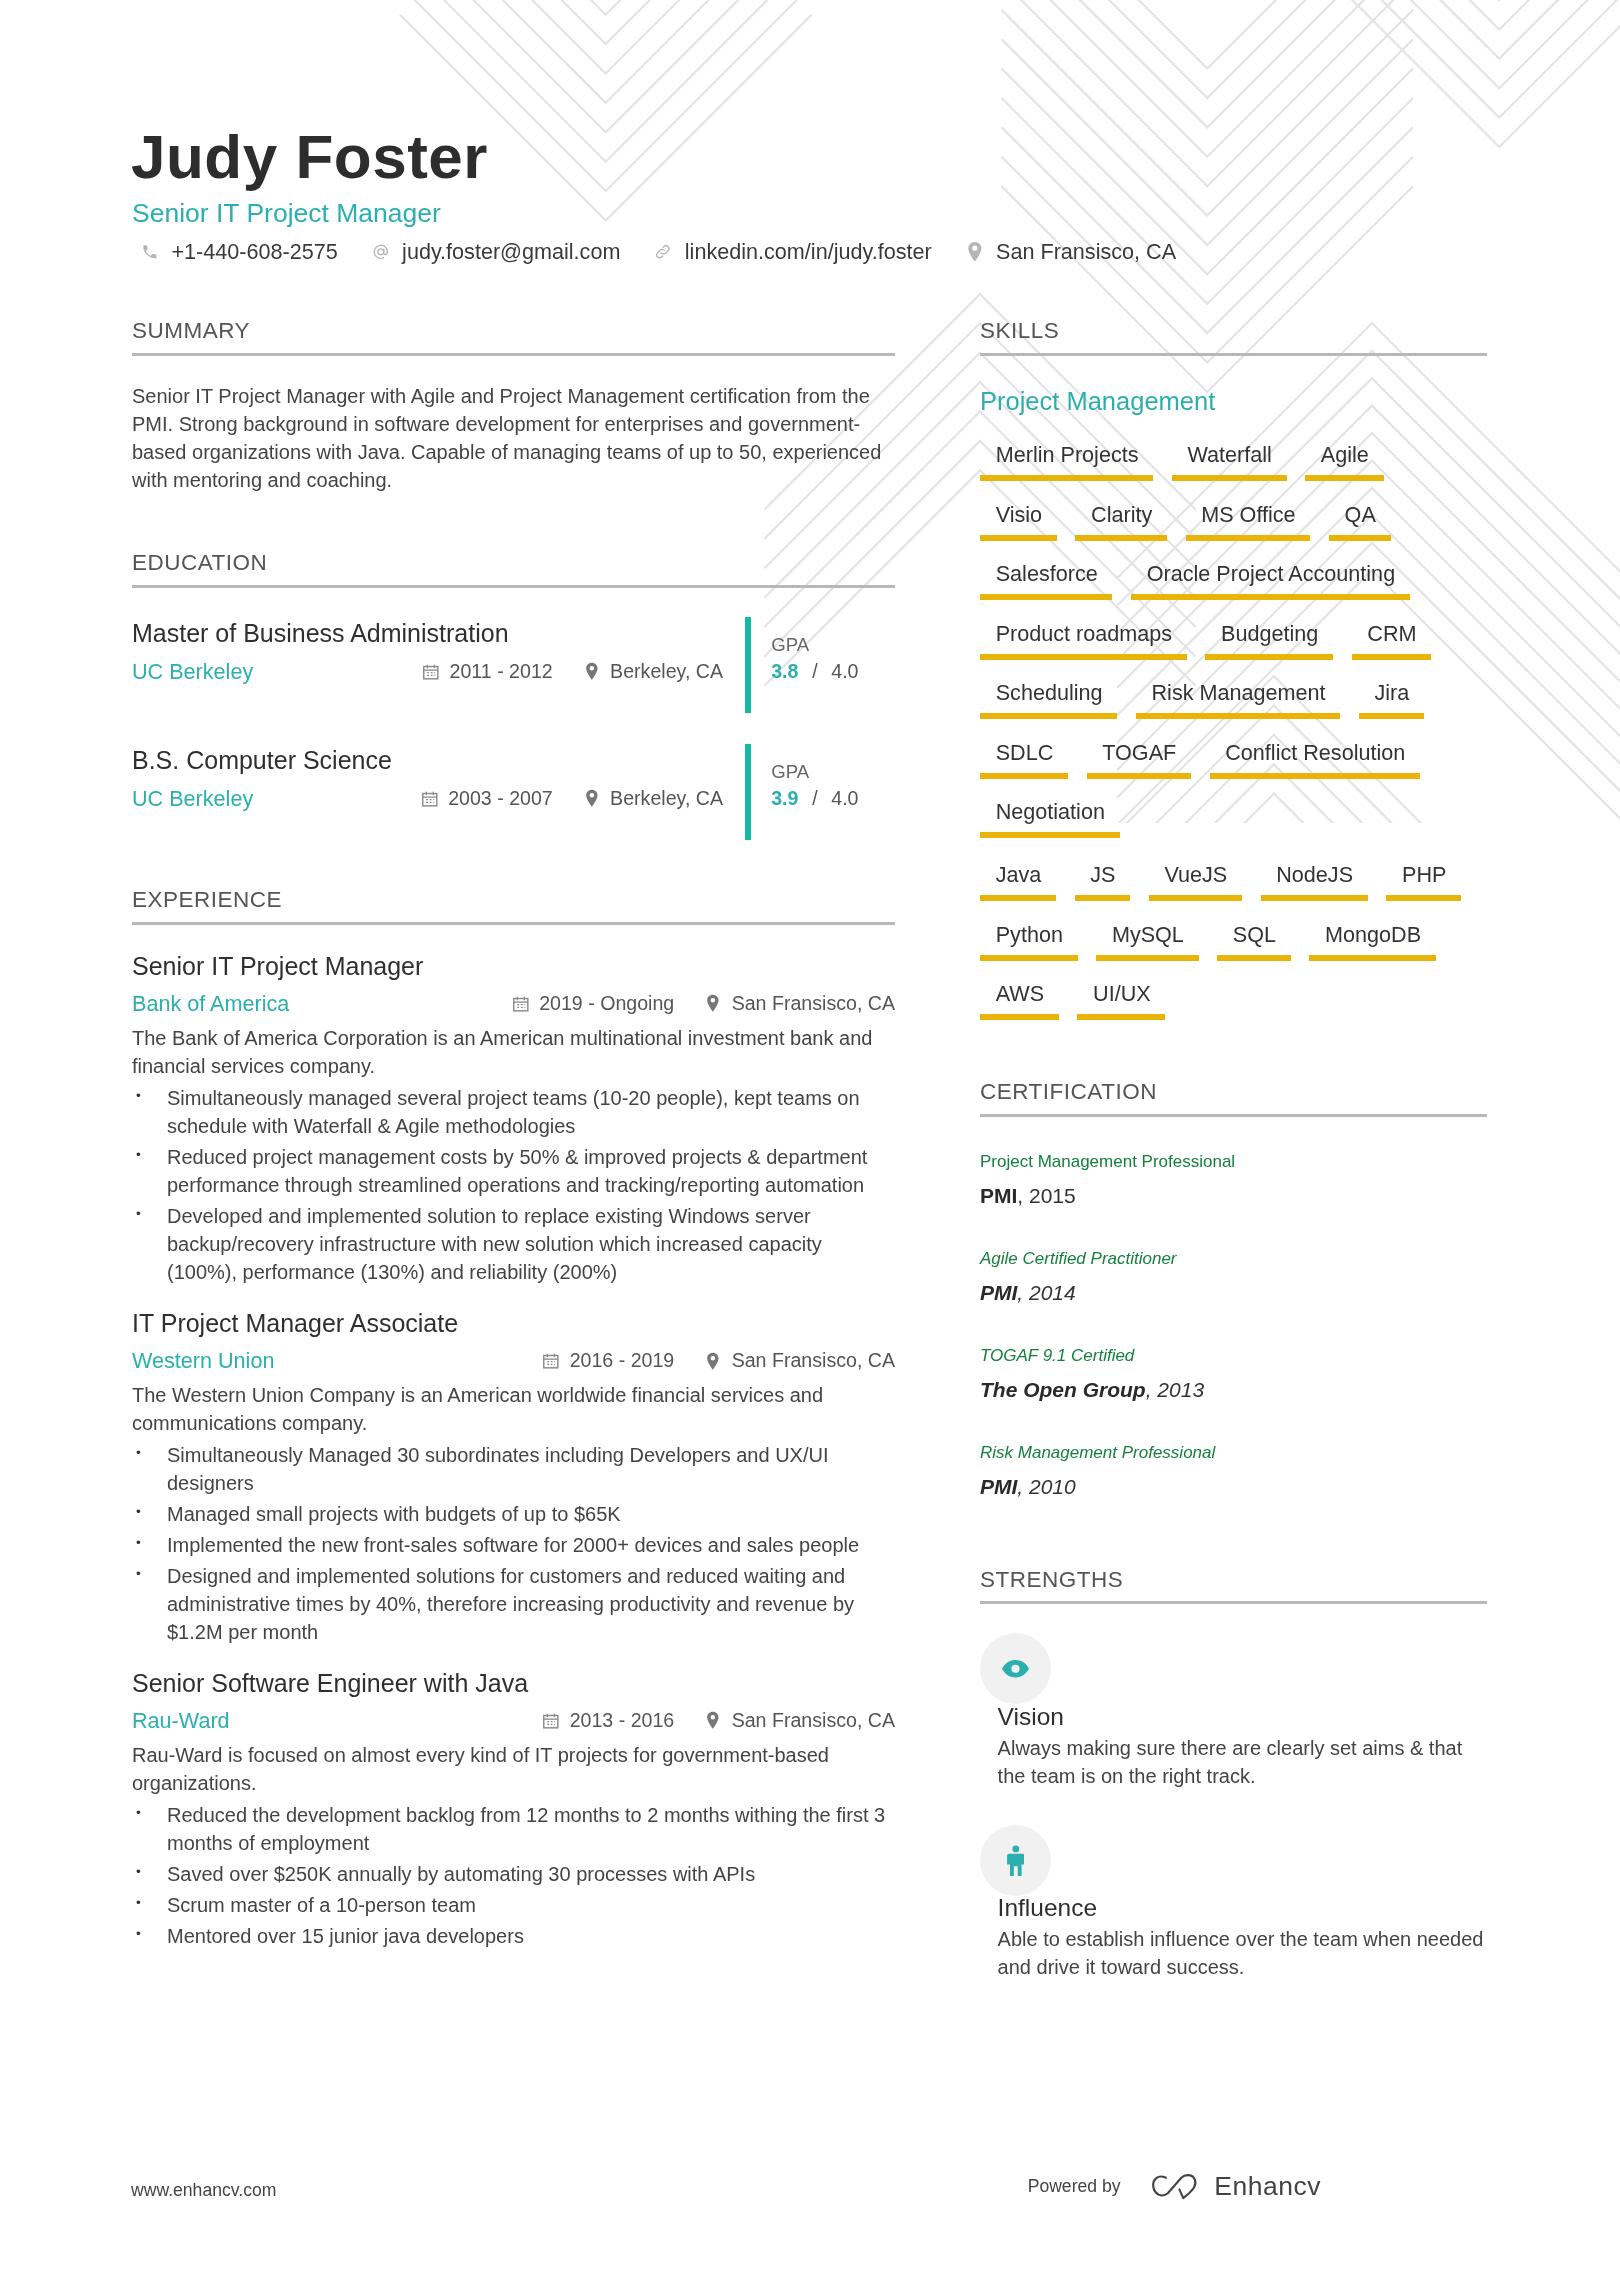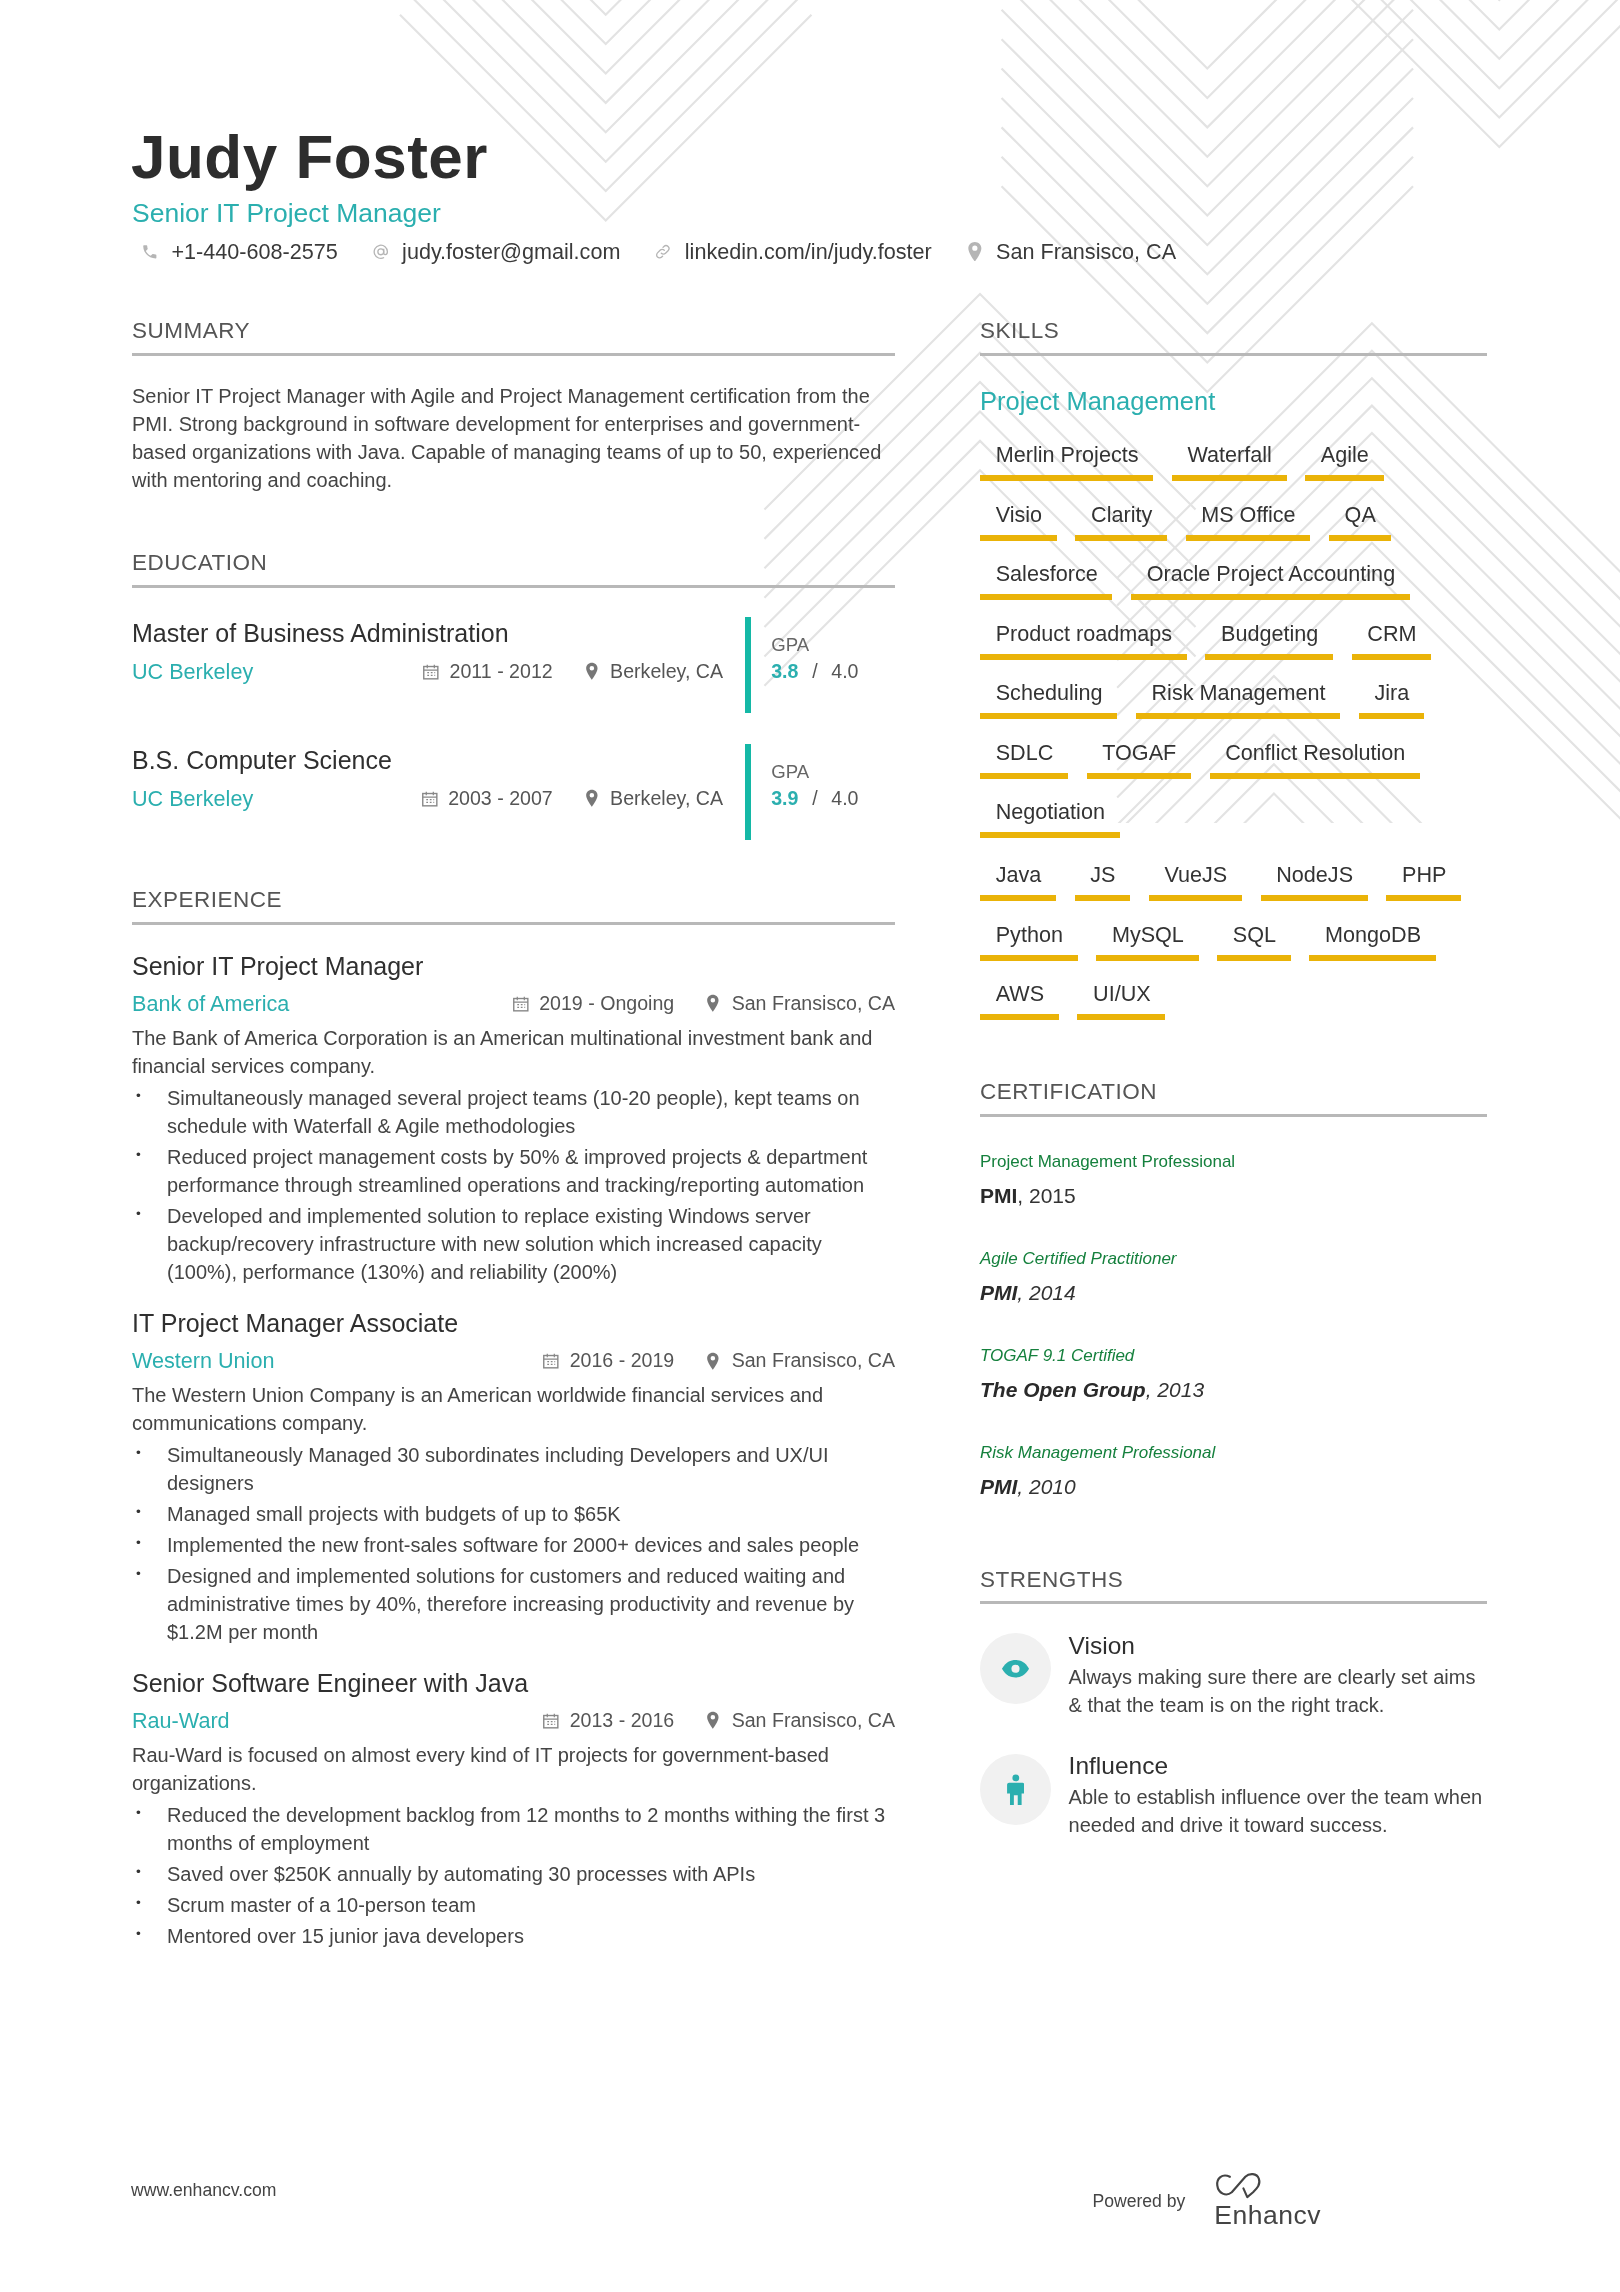--- a/index.html
+++ b/index.html
@@ -55,31 +55,31 @@
   .tag { font-size: 21.6px; color: #333333; padding: 4.9px 14.7px 5.9px 15.7px; border-bottom: 6px solid #eab308; margin-right: 18.6px; margin-top: 13.7px; line-height: 29px; }
 
   .cert-section { margin-top: 57px; }
   .cert-item { margin-top: 29px; }
   .cert-item + .cert-item { margin-top: 33px; font-style: italic; }
   .cert-title { font-size: 17px; color: #15803d; line-height: 31px; }
   .cert-issuer { font-size: 21px; color: #333333; margin-top: 3.9px; line-height: 29px; }
   .cert-issuer b { font-weight: 700; color: #2a2a2a; }
 
   .str-section { margin-top: 64px; }
-  .str-item { display: flex; margin-top: 29px; }
+  .str-item { display: flex; margin-top: 29px; flex-direction: column; }
   .str-item + .str-item { margin-top: 35px; }
   .str-icon { width: 71px; height: 71px; border-radius: 50%; background: #f1f1f1; display: flex; align-items: center; justify-content: center; flex-shrink: 0; margin-top: 0; }
   .str-body { margin-left: 17.6px; }
   .str-title { font-size: 24.5px; color: #2f2f2f; line-height: 31px; margin-top: -3.9px; }
   .str-desc { font-size: 20px; line-height: 28px; color: #444444; margin-top: 2px; }
 
   .footer-left { position: absolute; left: 131px; top: 2180px; font-size: 17.6px; color: #444; }
   .footer-right { position: absolute; right: 147px; top: 2171px; display: flex; align-items: center; }
   .powered { font-size: 17.6px; color: #444; margin-right: 29px; }
-  .brand { display: flex; align-items: flex-start; font-size: 26.5px; color: #444; letter-spacing: 0.5px; flex-direction: column; }
+  .brand { display: flex; align-items: center; font-size: 26.5px; color: #444; letter-spacing: 0.5px; }
   .brand svg { margin-right: 11.8px; }
 </style>
 </head>
 <body>
 
 <svg class="bg-pattern" viewBox="0 0 1653 840" xmlns="http://www.w3.org/2000/svg">
   <g fill="none" stroke="#e4e4e4" stroke-width="2.2">
 
     <g id="chevA">
       <polyline points="538,0 678,0 818,0" opacity="0"></polyline>

